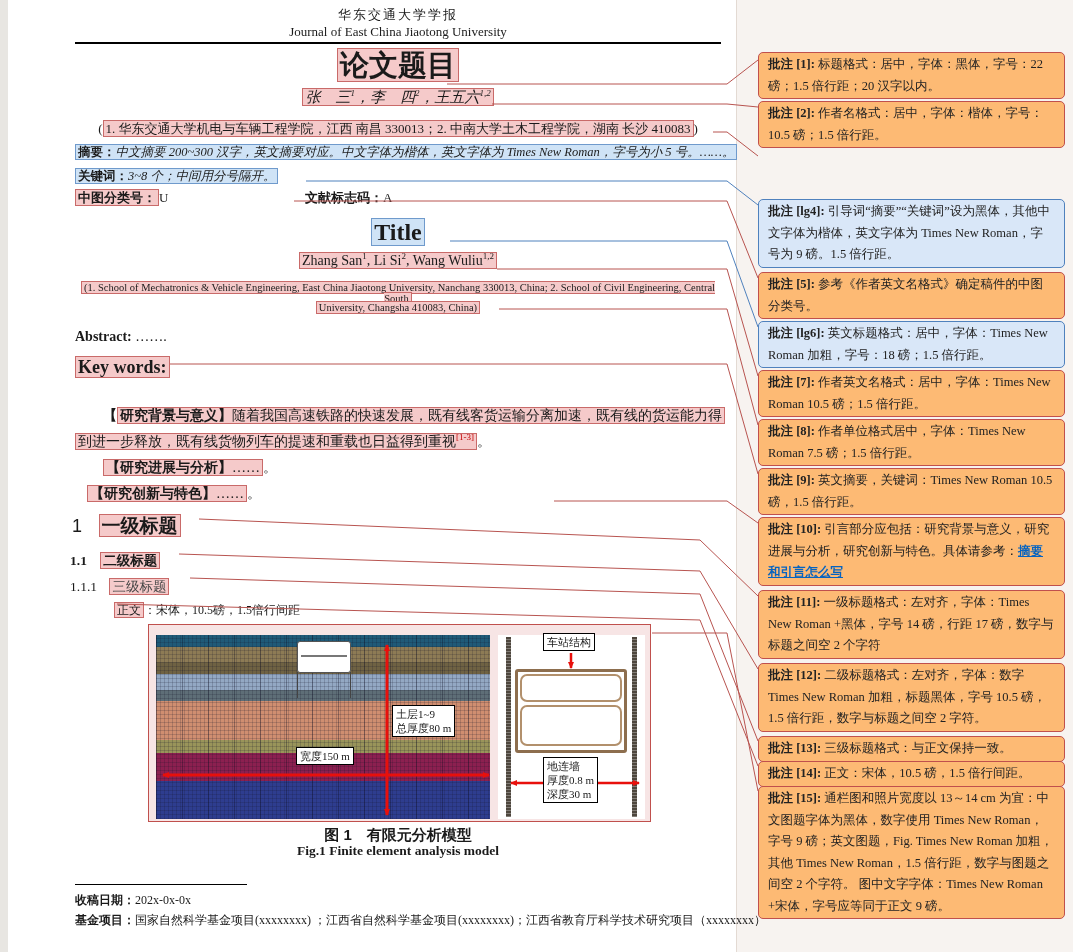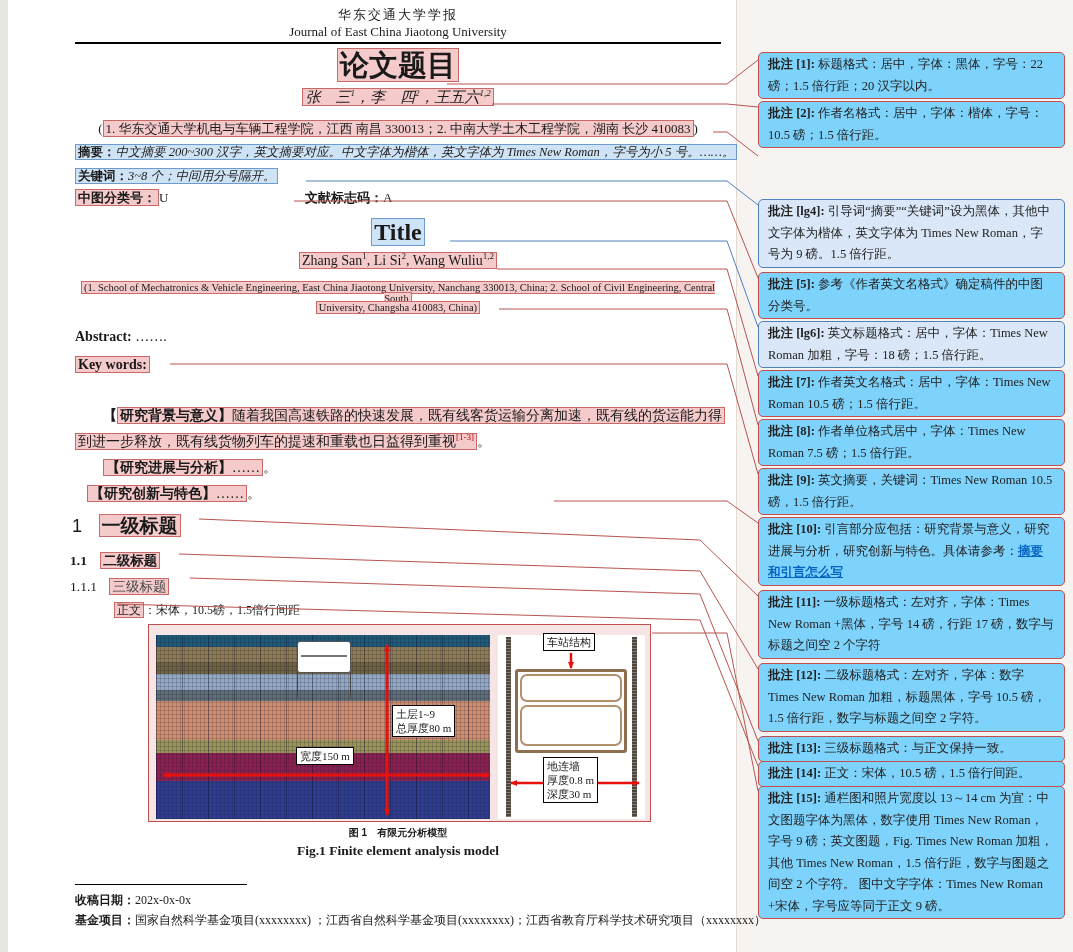--- a/index.html
+++ b/index.html
@@ -13,21 +13,21 @@
   .b{font-weight:bold;}
   .hl-p{background:#f5caca;border:1px solid rgba(185,74,72,.75);padding:0 2px;}
   .hl-b{background:#cfe3f6;border:1px solid rgba(79,129,189,.75);padding:0 2px;}
   .sup{vertical-align:super;font-size:9px;line-height:0;}
   .ref-red{color:#c00000;}
   .rule{position:absolute;border-top:2px solid #000;}
   .thin-rule{position:absolute;border-top:1.5px solid #000;}
   
   .cbox{position:absolute;left:758px;width:307px;box-sizing:border-box;border-radius:5px;
         padding:1px 9px;font-size:12.5px;line-height:21.5px;color:#222;
-        background:#7dd3fc;border:1px solid #c0504d;}
+        background:#fdba74;border:1px solid #c0504d;}
   .cbox.blue{background:#d9e7f8;border-color:#4f81bd;}
   .clabel{font-weight:bold;}
   .cbox a{color:#0563c1;text-decoration:underline;font-weight:bold;}
   
   #connectors{position:absolute;left:0;top:0;pointer-events:none;}
   #connectors polyline{fill:none;stroke-width:1;}
   #connectors .red{stroke:#b85450;}
   #connectors .blue{stroke:#4f81bd;}
   
   .fig-panel{position:absolute;left:148px;top:624px;width:503px;height:198px;box-sizing:border-box;
@@ -96,21 +96,21 @@
   <div class="center" style="top:282px;font-size:10.5px;">
     <span class="hl-p">(1. School of Mechatronics &amp; Vehicle Engineering, East China Jiaotong University, Nanchang 330013, China;  2. School of Civil Engineering, Central South</span>
   </div>
   <div class="center" style="top:302px;font-size:10.5px;">
     <span class="hl-p">University, Changsha 410083, China)</span>
   </div>
 
   <div class="abs" style="left:75px;top:329px;font-size:14px;">
     <span class="b">Abstract:</span><span> …….</span>
   </div>
-  <div class="abs" style="left:75px;top:357px;font-size:14px;border-radius:8px;">
+  <div class="abs" style="left:75px;top:357px;font-size:18px;border-radius:8px;">
     <span class="hl-p b">Key words:</span>
   </div>
 
   <div class="abs" style="left:103px;top:407px;font-size:14px;white-space:nowrap;">
     <span class="b">【</span><span class="hl-p"><span class="b">研究背景与意义】</span><span>随着我国高速铁路的快速发展，既有线客货运输分离加速，既有线的货运能力得</span></span>
   </div>
   <div class="abs" style="left:75px;top:433px;font-size:14px;white-space:nowrap;">
     <span class="hl-p"><span>到进一步释放，既有线货物列车的提速和重载也日益得到重视</span><span class="sup ref-red">[1-3]</span></span><span>。</span>
   </div>
   <div class="abs" style="left:103px;top:459px;font-size:14px;">
@@ -183,21 +183,21 @@
       <div>土层1~9</div>
         <div>总厚度80 m</div>
     </div>
     <div class="fig-label" style="left:394px;top:8px;">车站结构</div>
     <div class="fig-label" style="left:394px;top:132px;">
       <div>地连墙</div>
         <div>厚度0.8 m</div>
         <div>深度30 m</div>
     </div>
   </div>
-  <div class="center sans" style="top:826px;font-size:10px;font-weight:600;">图 1　有限元分析模型</div>
+  <div class="center sans" style="top:826px;font-size:15px;font-weight:600;">图 1　有限元分析模型</div>
   <div class="center b" style="top:843px;font-size:13.5px;">Fig.1  Finite element analysis model</div>
 
   <div class="thin-rule" style="left:75px;top:884px;width:172px;"></div>
   <div class="abs" style="left:75px;top:892px;font-size:12px;">
     <span class="b">收稿日期：</span><span>202x-0x-0x</span>
   </div>
   <div class="abs" style="left:75px;top:912px;font-size:12px;white-space:nowrap;">
     <span class="b">基金项目：</span><span>国家自然科学基金项目(xxxxxxxx) ；江西省自然科学基金项目(xxxxxxxx)；江西省教育厅科学技术研究项目（xxxxxxxx）</span>
   </div>
 

